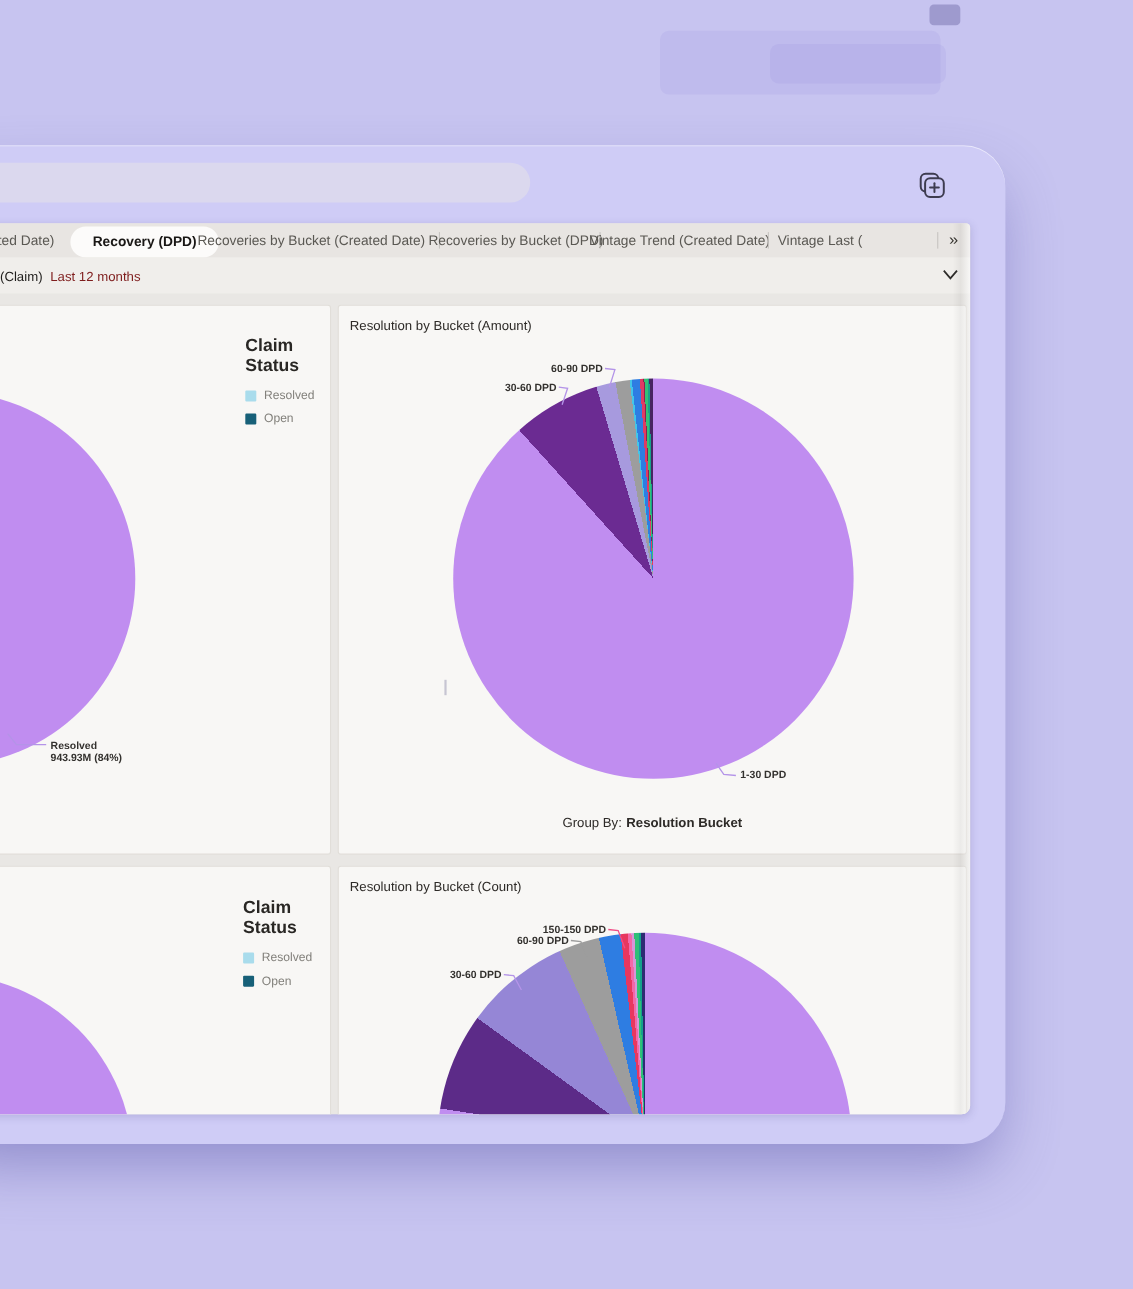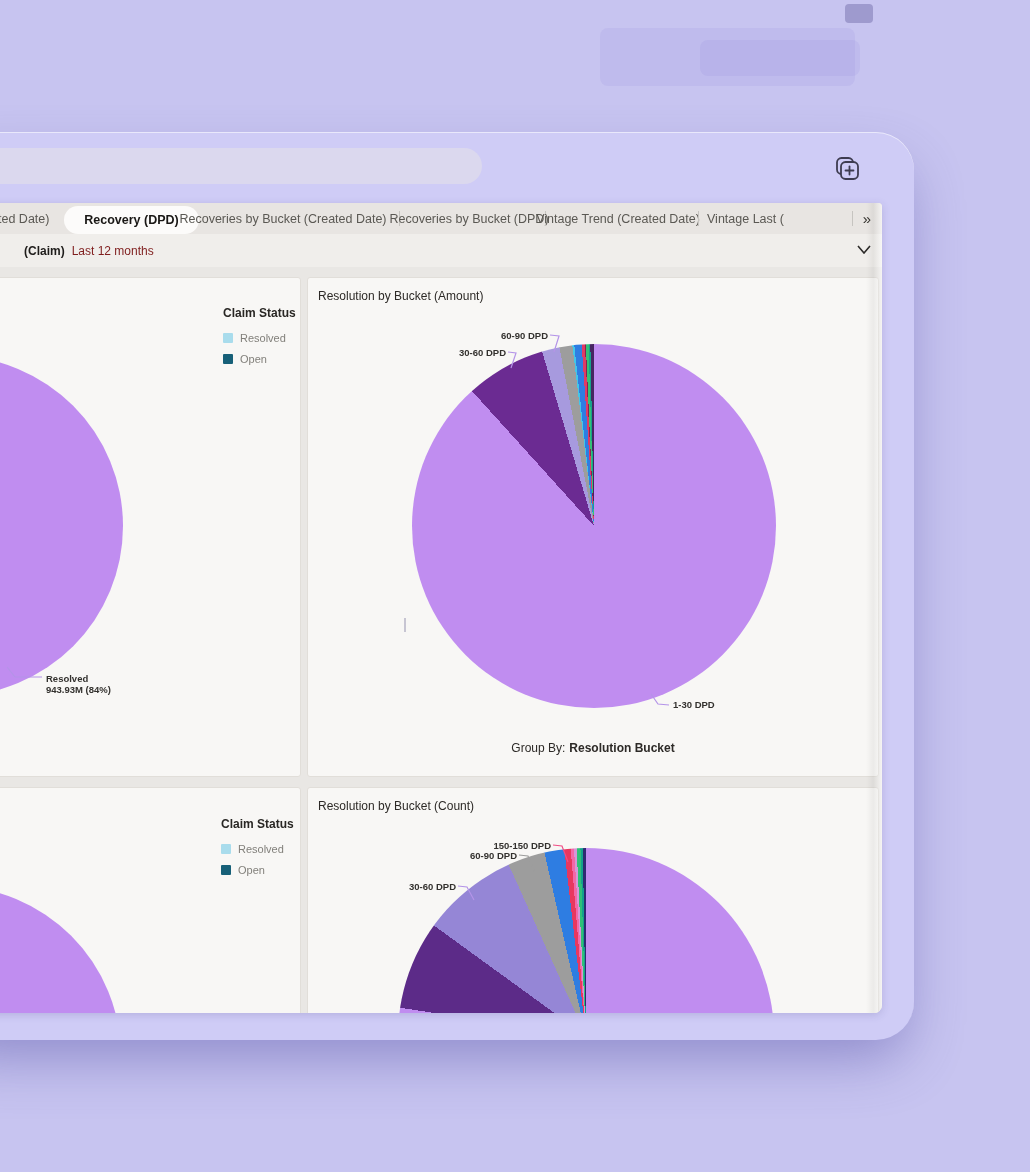--- a/index.html
+++ b/index.html
@@ -31,33 +31,33 @@
   .tab.partial{overflow:hidden;}
   .tab.active{top:3px;height:28px;background:#fcfbfa;border-radius:7px 7px 0 0;
        font-weight:bold;color:#191715;}
   .tabsep{position:absolute;top:8px;width:1px;height:15px;background:#c6c4c0;}
   .overflow-btn{position:absolute;top:0;height:31px;display:flex;align-items:center;justify-content:center;
        font-size:15px;color:#36342f;cursor:pointer;}
 
   
   .filterbar{position:absolute;left:0;top:31px;width:100%;height:33px;background:#f0eeeb;
        display:flex;align-items:center;padding-left:30px;box-sizing:border-box;font-size:12px;}
-  .filterbar .sheet{font-weight:bold;color:#1e1c1a;padding-left:24px;}
+  .filterbar .sheet{font-weight:normal;color:#1e1c1a;}
   .filterbar .range{margin-left:7px;color:#7f1d1d;}
   .filter-chevron{position:absolute;right:10px;top:10px;width:16px;height:12px;cursor:pointer;}
 
   
   .chartsarea{position:absolute;left:0;top:64px;width:100%;height:746px;background:#e9e7e4;}
   .panel{position:absolute;background:#f8f7f5;border:1px solid #e1ded9;border-radius:3px;overflow:hidden;}
   .panel-title{position:absolute;left:10px;top:11px;font-size:12px;color:#2d2a27;}
   .pie{position:absolute;border-radius:50%;}
   .callout-svg{position:absolute;left:0;top:0;width:100%;height:100%;pointer-events:none;}
   .callout-label{position:absolute;font-size:9.5px;font-weight:600;color:#33312e;line-height:11px;white-space:nowrap;}
   .legend{position:absolute;}
-  .legend-title{font-size:12px;font-weight:600;color:#292724;margin-bottom:12px;}
+  .legend-title{font-size:16px;font-weight:600;color:#292724;margin-bottom:12px;}
   .legend-item{display:flex;align-items:center;margin-bottom:9px;cursor:pointer;}
   .legend-swatch{width:10px;height:10px;border-radius:1px;margin-right:7px;flex:0 0 auto;}
   .legend-label{font-size:11px;color:#82807b;}
   .groupby{position:absolute;left:0;top:463px;width:100%;text-align:center;font-size:12px;color:#2d2a27;}
   .groupby b{margin-left:4px;}
   .tiny-dash{position:absolute;width:1.5px;height:14px;background:#c7c5d2;}
 </style>
 </head>
 <body>
 

